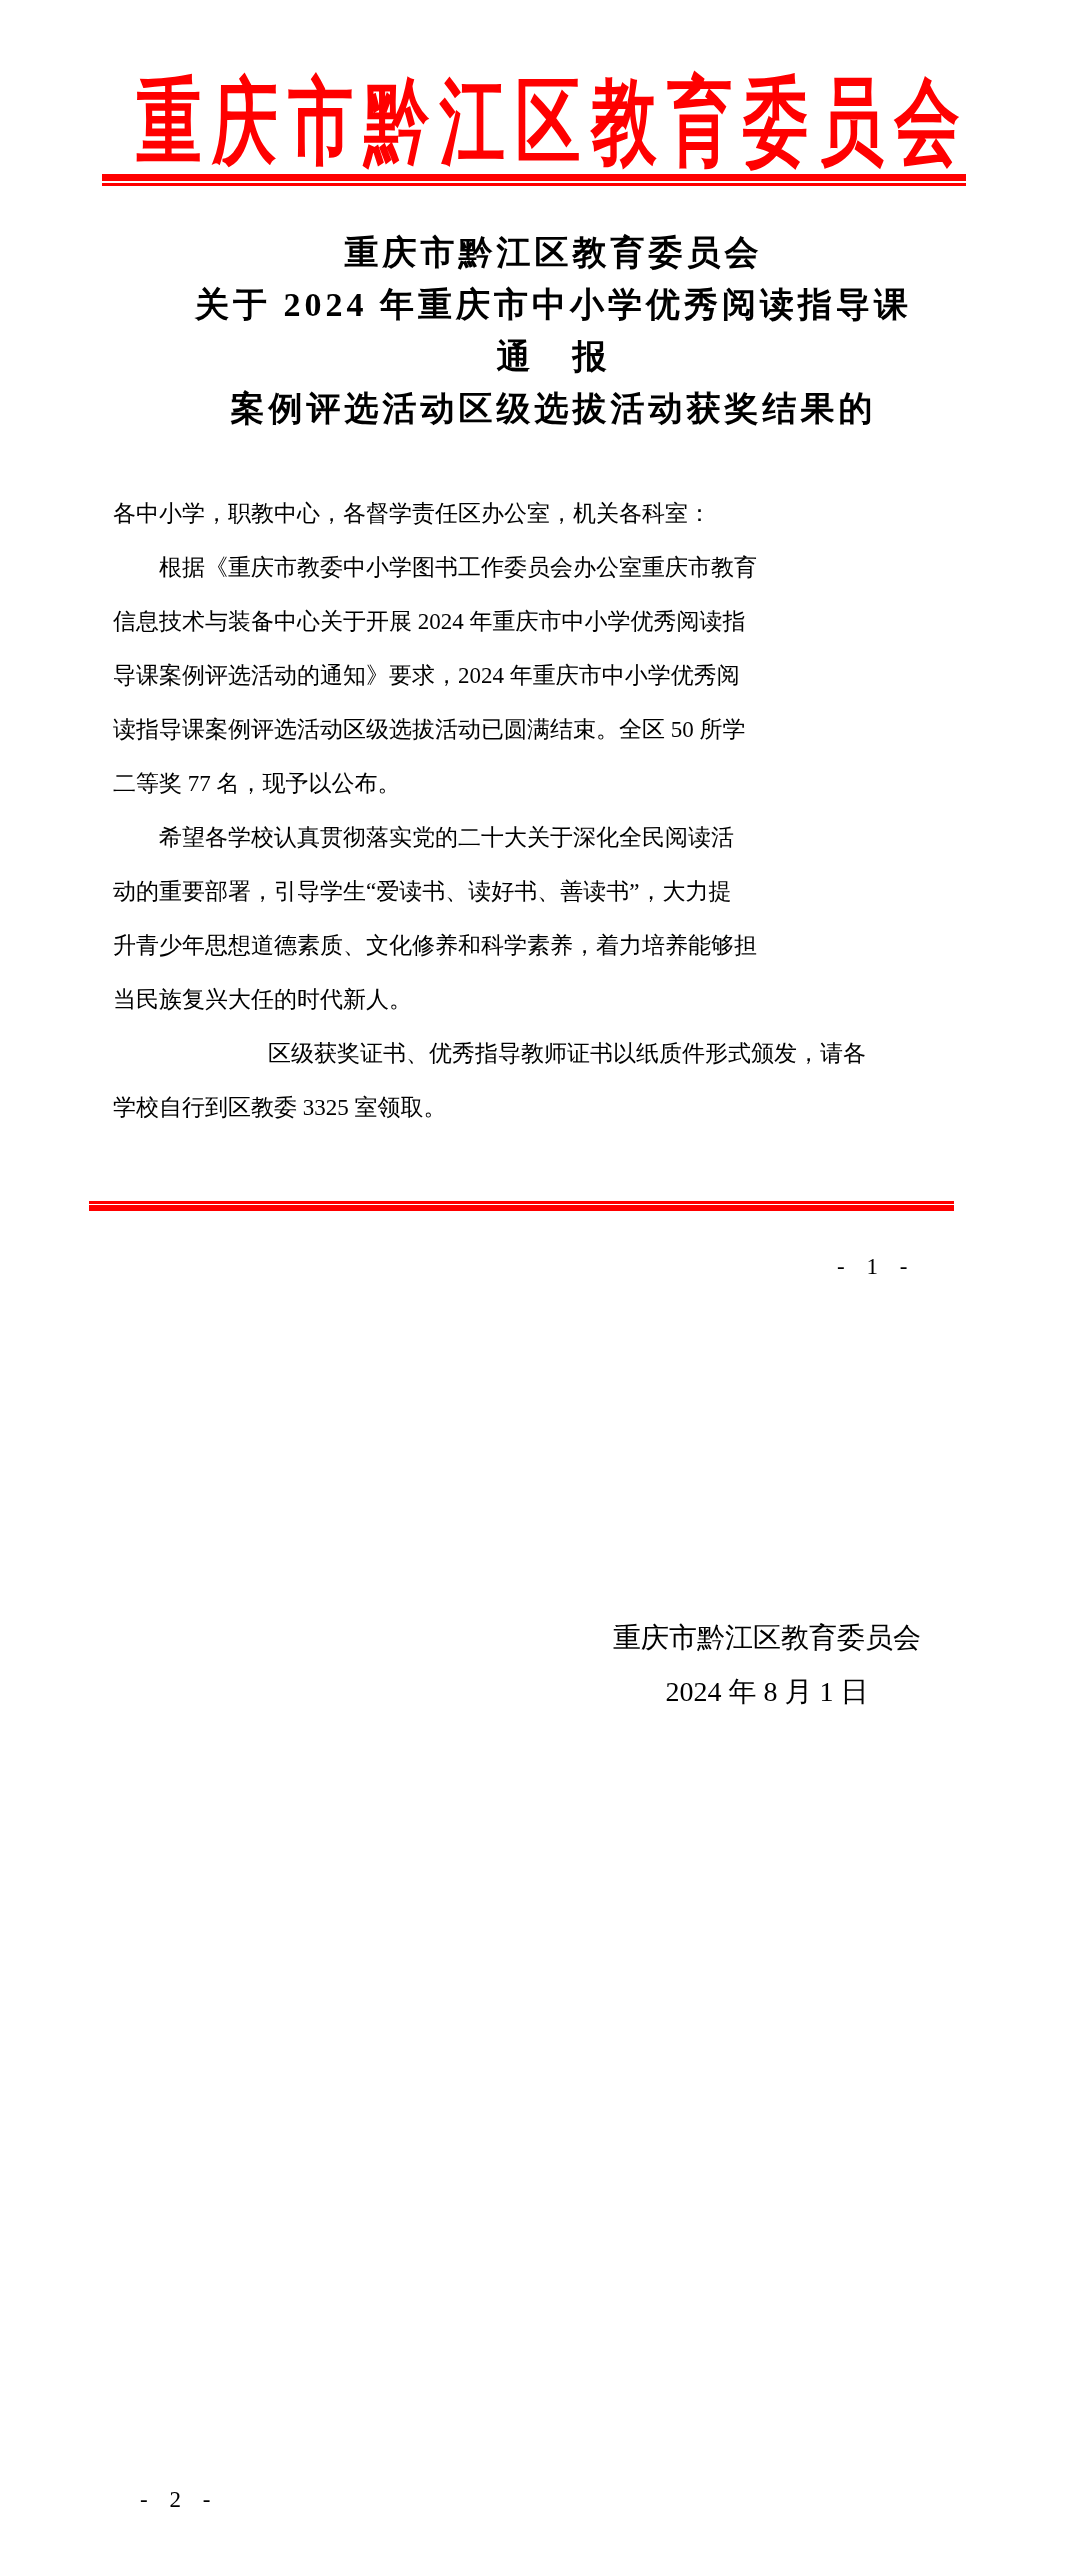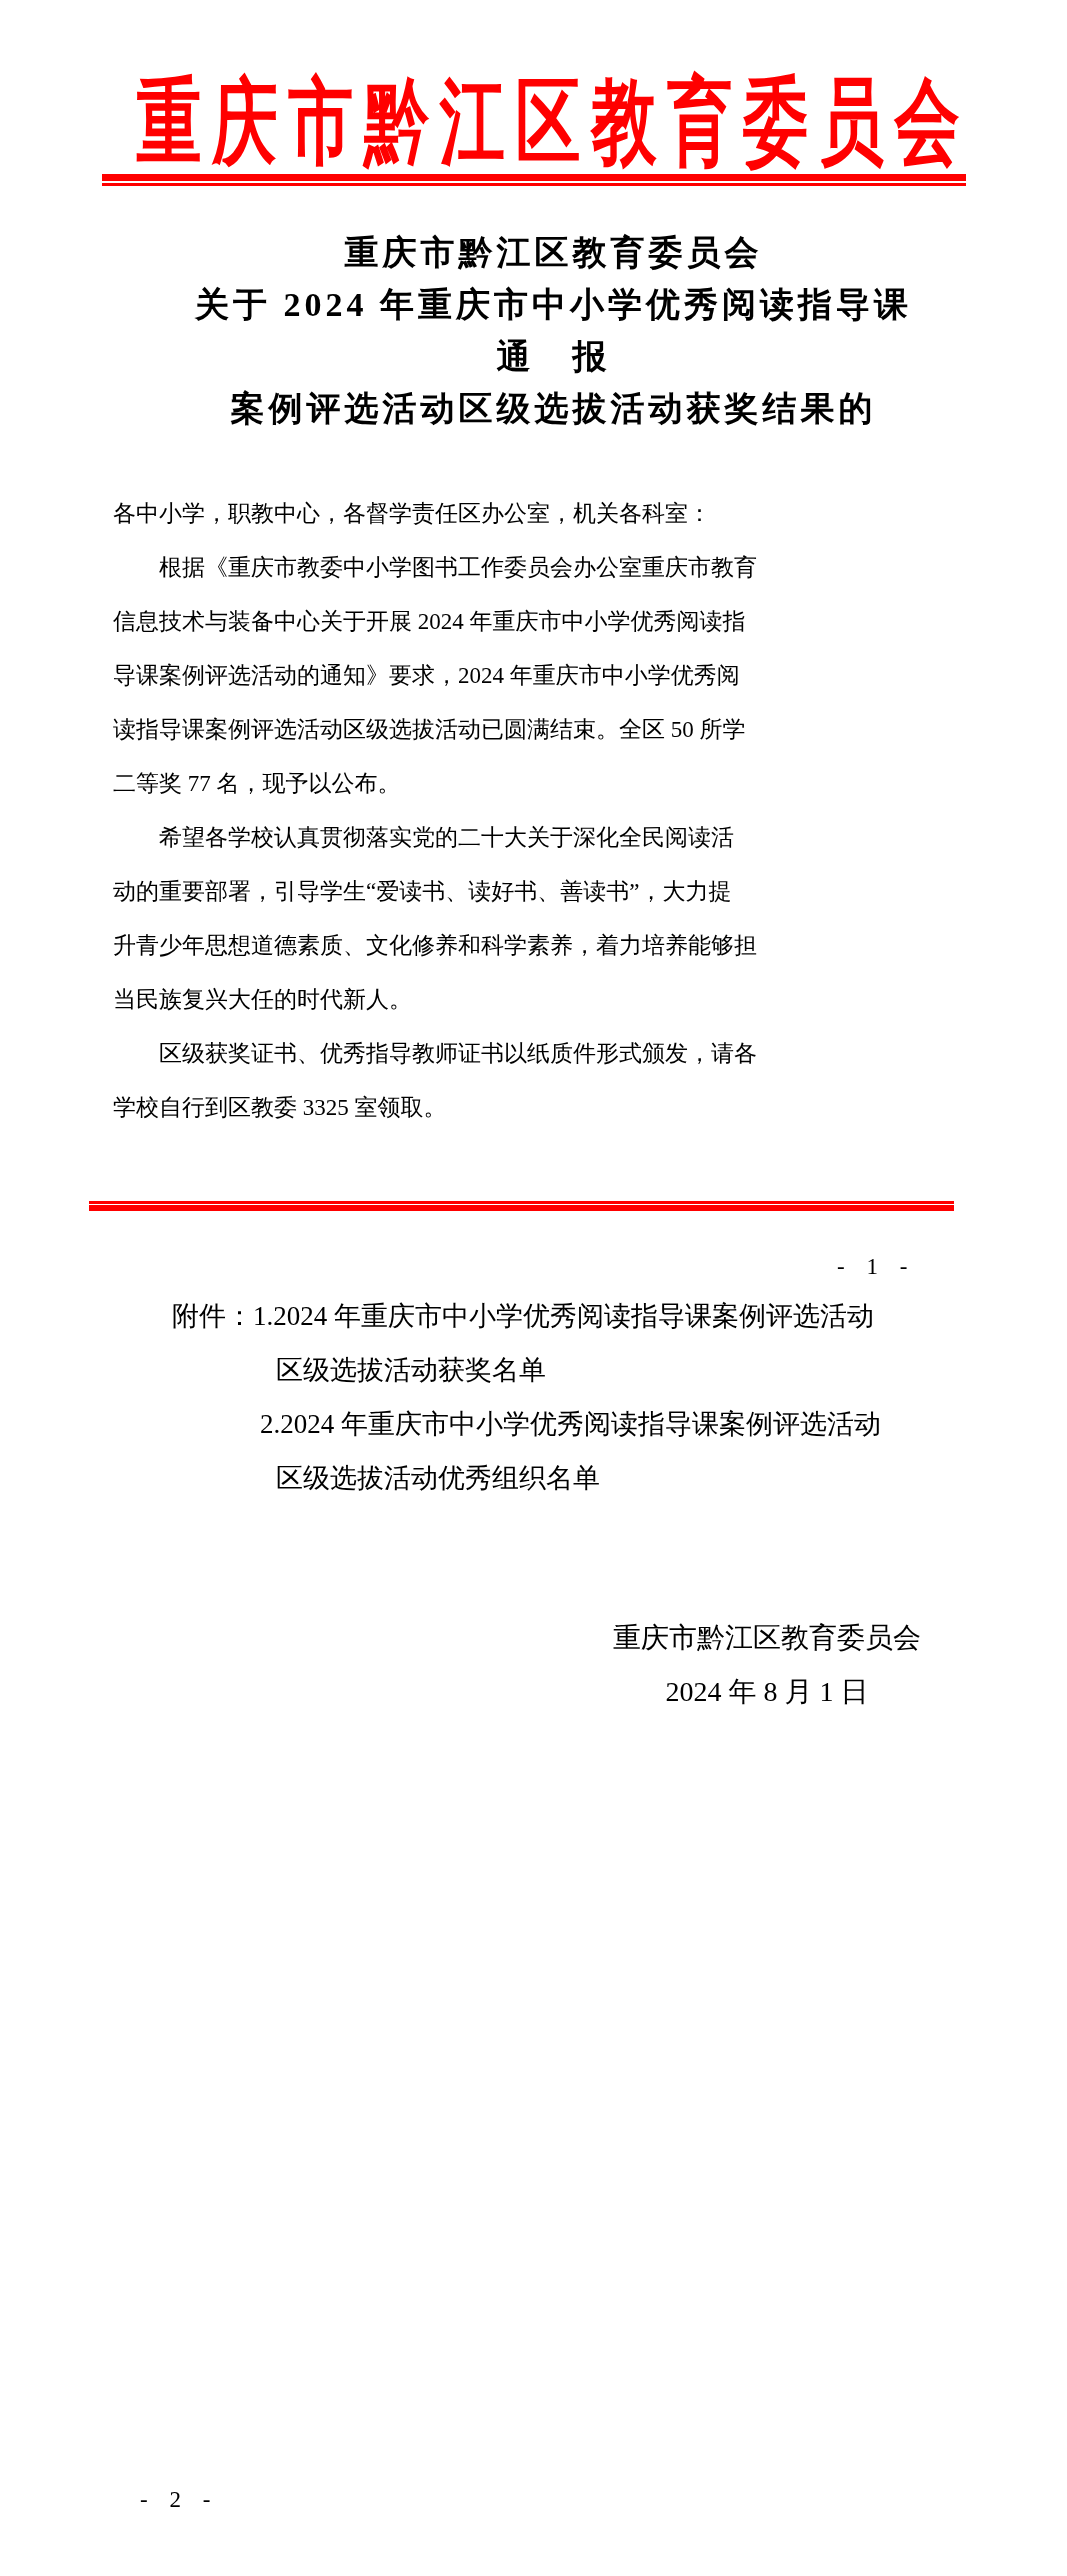--- a/index.html
+++ b/index.html
@@ -128,38 +128,31 @@
   <div class="body-line">各中小学，职教中心，各督学责任区办公室，机关各科室：</div>
       <div class="body-line" style="text-indent: 2em;">根据《重庆市教委中小学图书工作委员会办公室重庆市教育</div>
       <div class="body-line">信息技术与装备中心关于开展 2024 年重庆市中小学优秀阅读指</div>
       <div class="body-line">导课案例评选活动的通知》要求，2024 年重庆市中小学优秀阅</div>
       <div class="body-line">读指导课案例评选活动区级选拔活动已圆满结束。全区 50 所学</div>
       <div class="body-line">二等奖 77 名，现予以公布。</div>
       <div class="body-line" style="text-indent: 2em;">希望各学校认真贯彻落实党的二十大关于深化全民阅读活</div>
       <div class="body-line">动的重要部署，引导学生“爱读书、读好书、善读书”，大力提</div>
       <div class="body-line">升青少年思想道德素质、文化修养和科学素养，着力培养能够担</div>
       <div class="body-line">当民族复兴大任的时代新人。</div>
-      <div class="body-line" style="text-indent: 2em;">区级获奖证书、优秀指导教师证书以纸质件形式颁发，请各</div>
+      <div class="body-line" style="text-indent: 2em; text-align: center;">区级获奖证书、优秀指导教师证书以纸质件形式颁发，请各</div>
       <div class="body-line">学校自行到区教委 3325 室领取。</div>
     </div>
 
   <div class="sep-bottom">
     <div class="bar-thin"></div>
     <div class="bar-thick"></div>
   </div>
 
   <div class="page1-num">- 1 -</div>
 
-  <div class="attachments">
-
-  <div class="att-line" style="margin-left: 172px;">附件：1.2024 年重庆市中小学优秀阅读指导课案例评选活动</div>
-      <div class="att-line" style="margin-left: 276px;">区级选拔活动获奖名单</div>
-      <div class="att-line" style="margin-left: 260px;">2.2024 年重庆市中小学优秀阅读指导课案例评选活动</div>
-      <div class="att-line" style="margin-left: 276px;">区级选拔活动优秀组织名单</div>
-    </div>
 
   <div class="signature">
     <div class="sig-org">重庆市黔江区教育委员会</div>
     <div class="sig-date">2024 年 8 月 1 日</div>
   </div>
 
   <div class="page2-num">- 2 -</div>
 
 </div>
 

